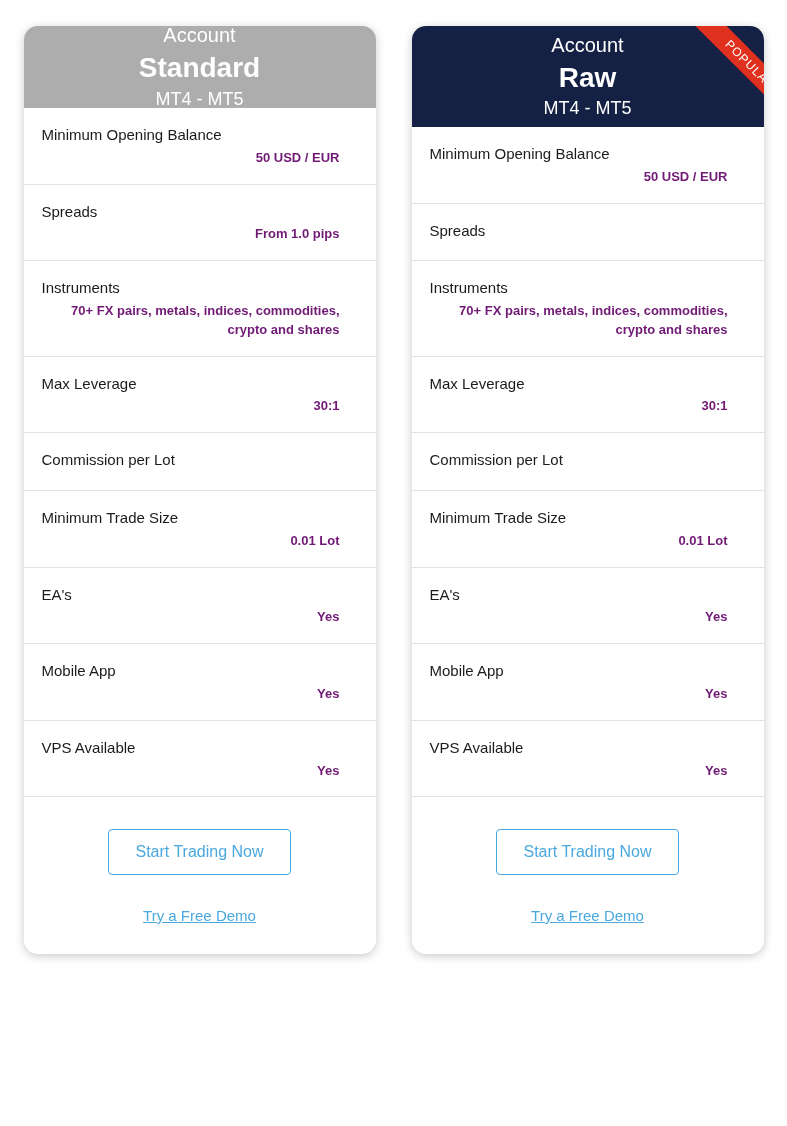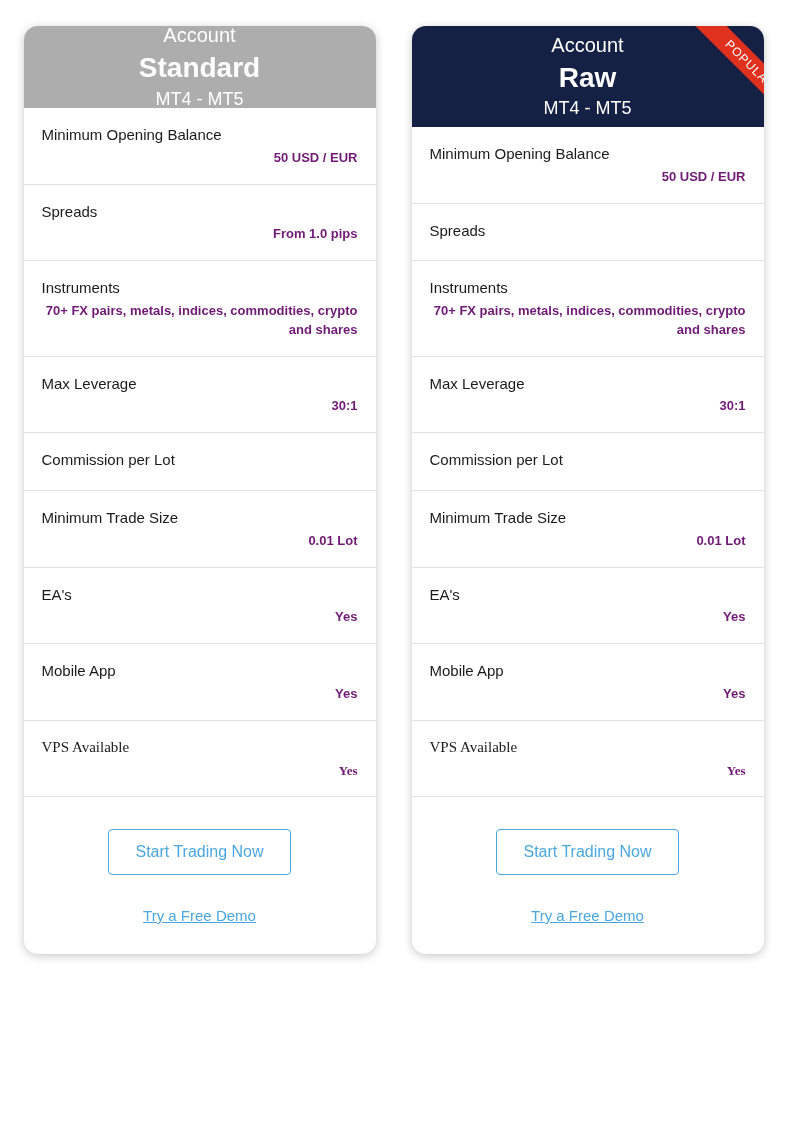--- a/index.html
+++ b/index.html
@@ -74,24 +74,24 @@
     left: 14px;
     background: #e0301e;
     color: #ffffff;
     font-size: 12px;
     letter-spacing: 1px;
     padding: 4px 0;
     font-weight: 400;
   }
   .rows { display: flex; flex-direction: column; }
   .row {
-    padding: 16px 18px 16px 18px;
+    padding: 16px 36px 16px 18px;
     border-bottom: 1px solid #e2e2e2;
   }
-  .row:last-of-type { border-bottom: 1px solid #e2e2e2; font-family: Liberation Serif, serif; }
+  .row:last-of-type { border-bottom: 1px solid #e2e2e2; }
   .row-label {
     font-size: 15px;
     color: #1b1b1b;
     font-weight: 400;
     line-height: 1.45;
     margin-bottom: 3px;
   }
   .row-value {
     font-size: 13px;
     color: #701a75;

